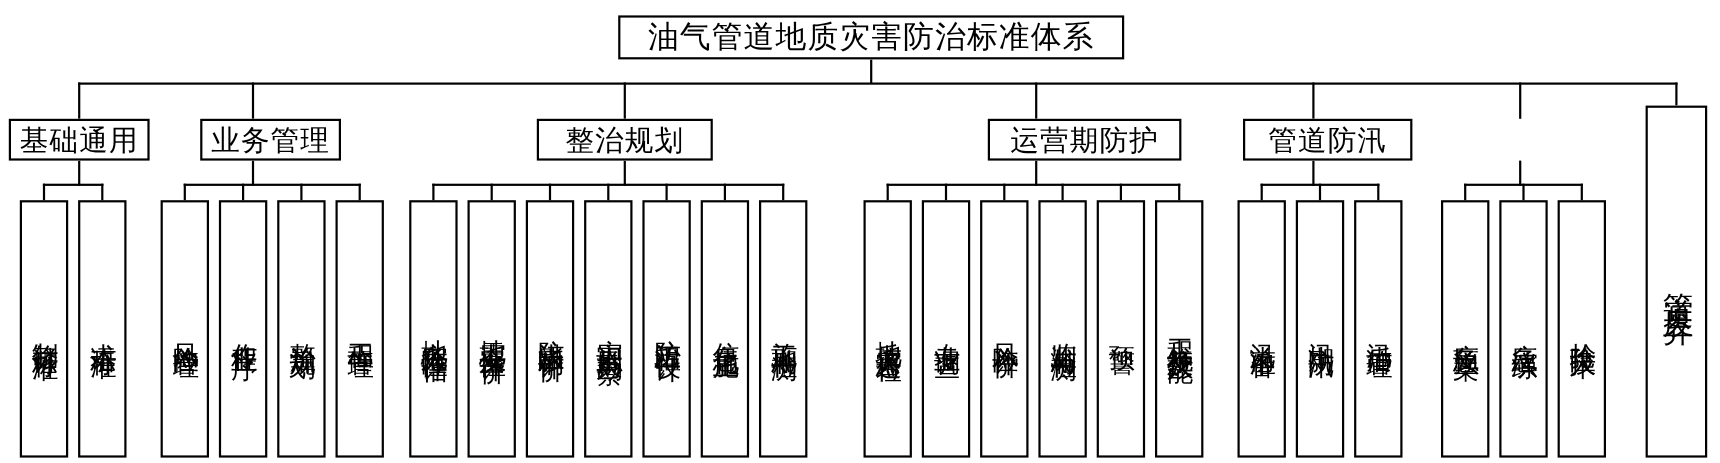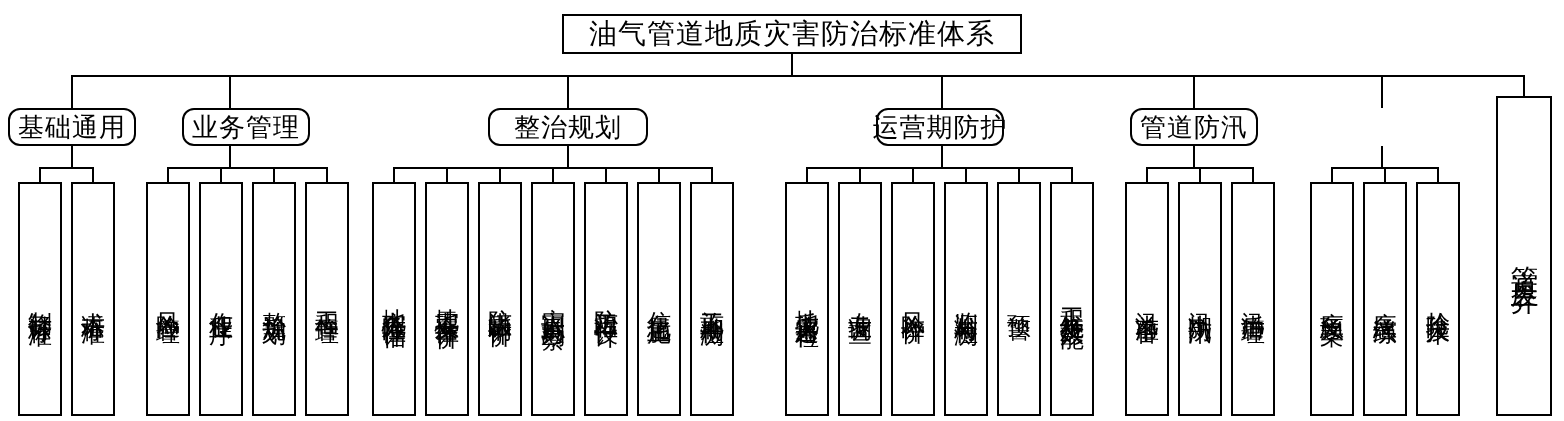--- a/index.html
+++ b/index.html
@@ -23,21 +23,21 @@
     align-items:center;
     justify-content:center;
     text-align:center;
   }
   .box.root{
     left:562px;top:14px;width:460px;height:40px;
     font-size:28px;letter-spacing:1px;white-space:nowrap;
   }
   .box.cat{
     top:108px;height:38px;
-    font-size:26px;letter-spacing:1px;white-space:nowrap;border-radius:12px;
+    font-size:26px;letter-spacing:1px;white-space:nowrap;
   }
   .box.leaf{
     top:182px;width:44px;height:234px;
     font-size:24px;
     writing-mode:vertical-rl;
     text-orientation:upright;
     letter-spacing:3px;
     line-height:1;
   }
   .box.standalone{
@@ -103,22 +103,22 @@
   <div class="line v" style="left:1252px;top:167px;height:17px"></div>
   <div class="line v" style="left:1331px;top:167px;height:17px"></div>
   <div class="line v" style="left:1384px;top:167px;height:17px"></div>
   <div class="line v" style="left:1437px;top:167px;height:17px"></div>
 
   <div class="box root">油气管道地质灾害防治标准体系</div>
 
   <div class="box cat" style="left:8px;width:128px">基础通用</div>
   <div class="box cat" style="left:182px;width:128px">业务管理</div>
   <div class="box cat" style="left:488px;width:160px">整治规划</div>
-  <div class="box cat" style="left:876px;width:128px">运营期防护</div>
-  <div class="box cat" style="left:1130px;width:128px">管道防汛</div>
+  <div class="box cat" style="left:898px;width:176px">运营期防护</div>
+  <div class="box cat" style="left:1130px;width:154px">管道防汛</div>
 
   <div class="box leaf" style="left:18px">制修订标准</div>
   <div class="box leaf" style="left:71px">术语标准</div>
 
   <div class="box leaf" style="left:146px">风险管理</div>
   <div class="box leaf" style="left:199px">作业程序</div>
   <div class="box leaf" style="left:252px">整治规划</div>
   <div class="box leaf" style="left:305px">工程管理</div>
 
   <div class="box leaf" style="left:372px">地灾危险性评估</div>

